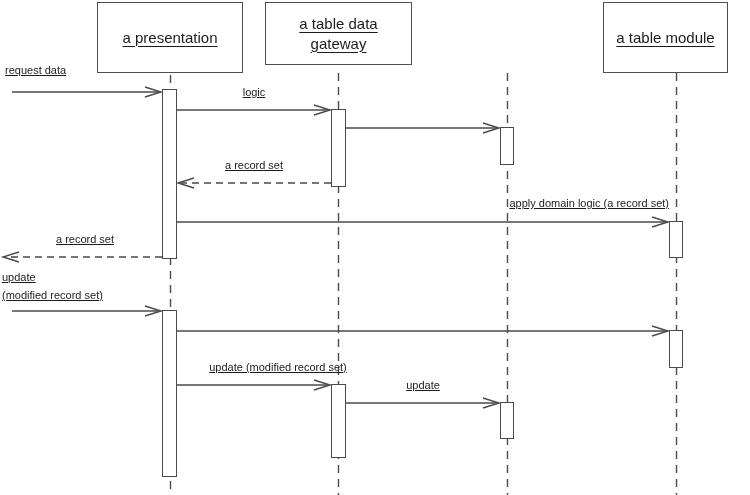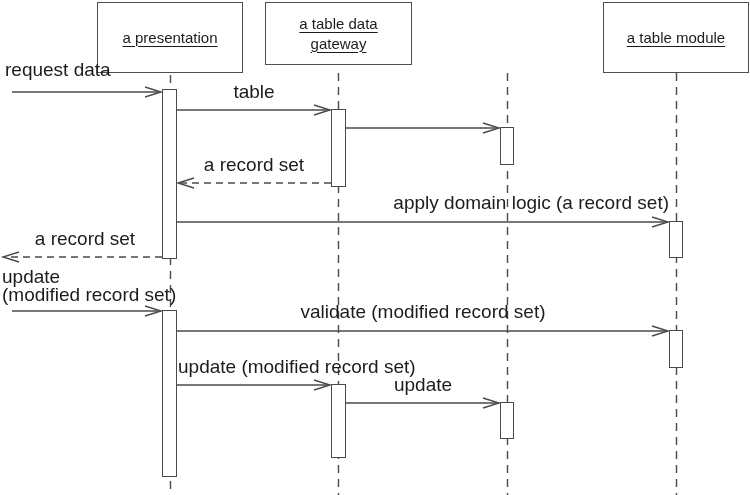--- a/index.html
+++ b/index.html
@@ -1,18 +1,18 @@
 <!DOCTYPE html>
 <html><head>
 <meta charset="utf-8">
 <style>
   html,body{margin:0;padding:0;background:#fff;}
   .stage{
     position:relative;width:750px;height:495px;background:#ffffff;
-    font-family:"Liberation Sans",sans-serif;overflow:hidden;
+    font-family:"Liberation Sans",sans-serif;overflow:hidden;border-radius:31px;
   }
   .layer{position:absolute;left:0;top:0;}
   
   .actor{
     position:absolute;box-sizing:border-box;background:#ffffff;
     border:1.5px solid #4f4f4f;display:flex;align-items:center;justify-content:center;
     z-index:3;
   }
   .actor-label{
     font-size:15px;line-height:20px;color:#1c1c1c;text-align:center;
@@ -25,22 +25,22 @@
     border:1.4px solid #4a4a4a;z-index:2;
   }
   
   svg.arrow{position:absolute;z-index:4;overflow:visible;}
   svg.arrow .shaft{stroke:#4a4a4a;stroke-width:1.4;fill:none;}
   svg.arrow .shaft.dashed{stroke-dasharray:7,5;}
   svg.arrow .head{stroke:#4a4a4a;stroke-width:1.4;fill:none;}
   svg.lifelines line{stroke:#4a4a4a;stroke-width:1.4;stroke-dasharray:8,6;}
   
   .msg-label{
-    position:absolute;font-size:19px;line-height:18px;color:#1c1c1c;
-    white-space:nowrap;z-index:5;
+    position:absolute;font-size:11px;line-height:18px;color:#1c1c1c;
+    white-space:nowrap;z-index:5;text-decoration:underline;
   }
   .msg-label.center{text-align:center;}
   .msg-label.prewrap{white-space:pre-line;}
 </style>
 </head>
 <body>
 
 <div class="stage">
 
   <svg class="layer lifelines" width="750" height="495">
@@ -49,21 +49,21 @@
     <line x1="507.5" y1="73" x2="507.5" y2="495"></line>
     <line x1="676.5" y1="73" x2="676.5" y2="495"></line>
   </svg>
 
   <div class="actor" style="left:97px;top:2px;width:146px;height:71px;">
     <span class="actor-label">a presentation</span>
   </div>
   <div class="actor" style="left:265px;top:2px;width:147px;height:63px;">
     <span class="actor-label narrow">a table data gateway</span>
   </div>
-  <div class="actor" style="left:603px;top:2px;width:146px;height:71px;">
+  <div class="actor" style="left:603px;top:2px;width:125px;height:71px;">
     <span class="actor-label">a table module</span>
   </div>
 
   <div class="bar" style="left:162px;top:89px;width:15px;height:170px;"></div>
   <div class="bar" style="left:162px;top:310px;width:15px;height:167px;"></div>
   <div class="bar" style="left:331px;top:109px;width:15px;height:78px;"></div>
   <div class="bar" style="left:331px;top:384px;width:15px;height:74px;"></div>
   <div class="bar" style="left:500px;top:127px;width:14px;height:38px;"></div>
   <div class="bar" style="left:500px;top:402px;width:14px;height:37px;"></div>
   <div class="bar" style="left:669px;top:221px;width:14px;height:37px;"></div>
@@ -104,23 +104,22 @@
   <svg class="arrow" style="left:177px;top:378px;" width="155" height="14">
     <line class="shaft" x1="0" y1="7" x2="153" y2="7"></line>
     <polyline class="head" points="137,2 153,7 137,12"></polyline>
   </svg>
   <svg class="arrow" style="left:346px;top:396px;" width="155" height="14">
     <line class="shaft" x1="0" y1="7" x2="153" y2="7"></line>
     <polyline class="head" points="137,2 153,7 137,12"></polyline>
   </svg>
 
   <div class="msg-label" style="left:5px;top:61px;">request data</div>
-  <div class="msg-label center" style="left:177px;top:83px;width:154px;">table</div>
+  <div class="msg-label center" style="left:177px;top:83px;width:154px;">logic</div>
   <div class="msg-label center" style="left:177px;top:156px;width:154px;">a record set</div>
   <div class="msg-label center" style="left:177px;top:194px;width:492px;text-align:right;">apply domain logic (a record set)</div>
   <div class="msg-label center" style="left:10px;top:230px;width:150px;">a record set</div>
   <div class="msg-label prewrap" style="left:2px;top:268px;">update
 (modified record set)</div>
-  <div class="msg-label center" style="left:177px;top:303px;width:492px;">validate (modified record set)</div>
   <div class="msg-label center" style="left:178px;top:358px;width:200px;">update (modified record set)</div>
   <div class="msg-label center" style="left:346px;top:376px;width:154px;">update</div>
 
 </div>
 
 </body></html>

